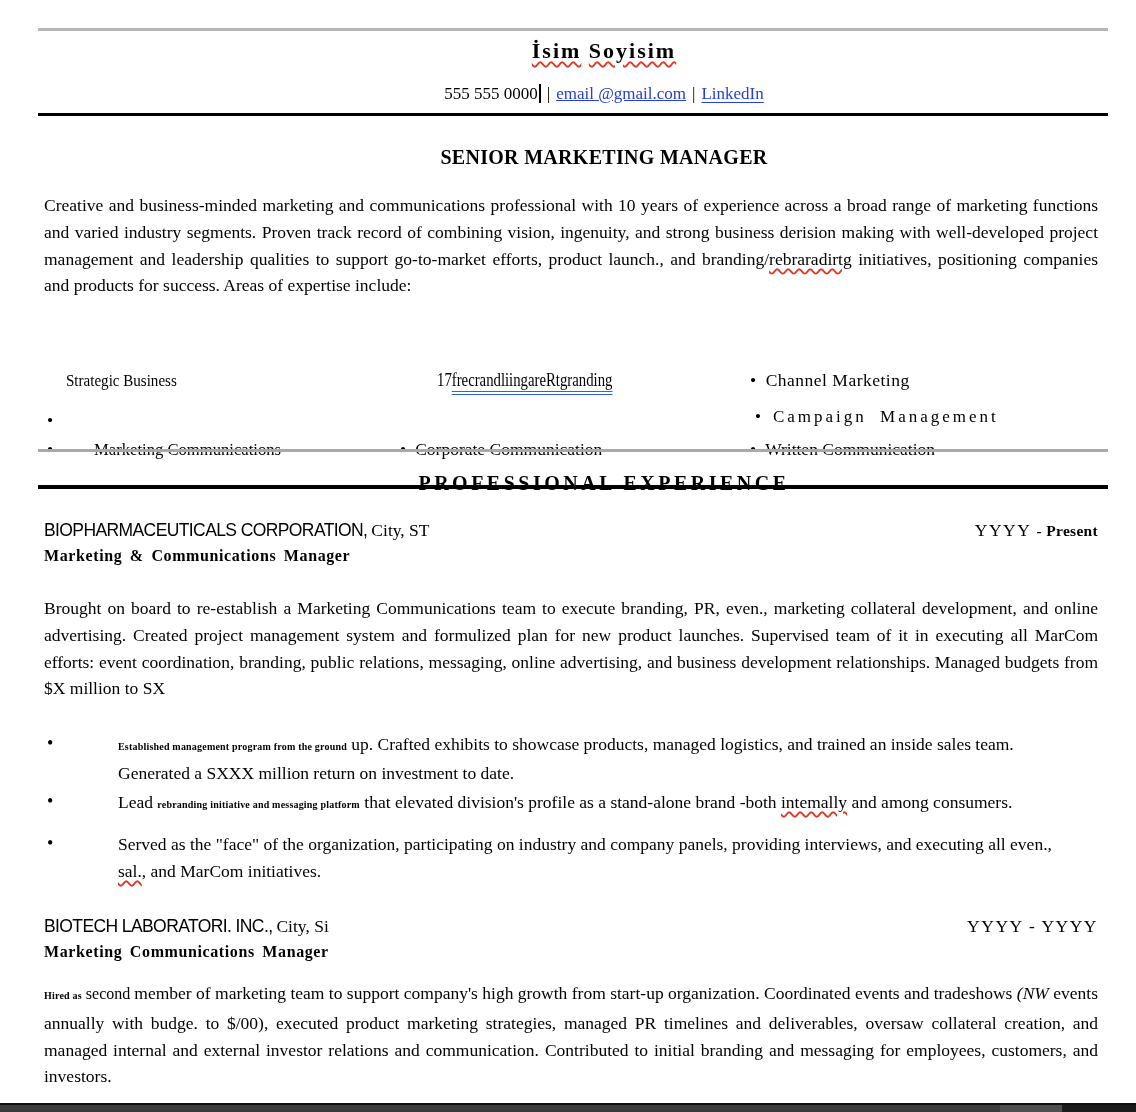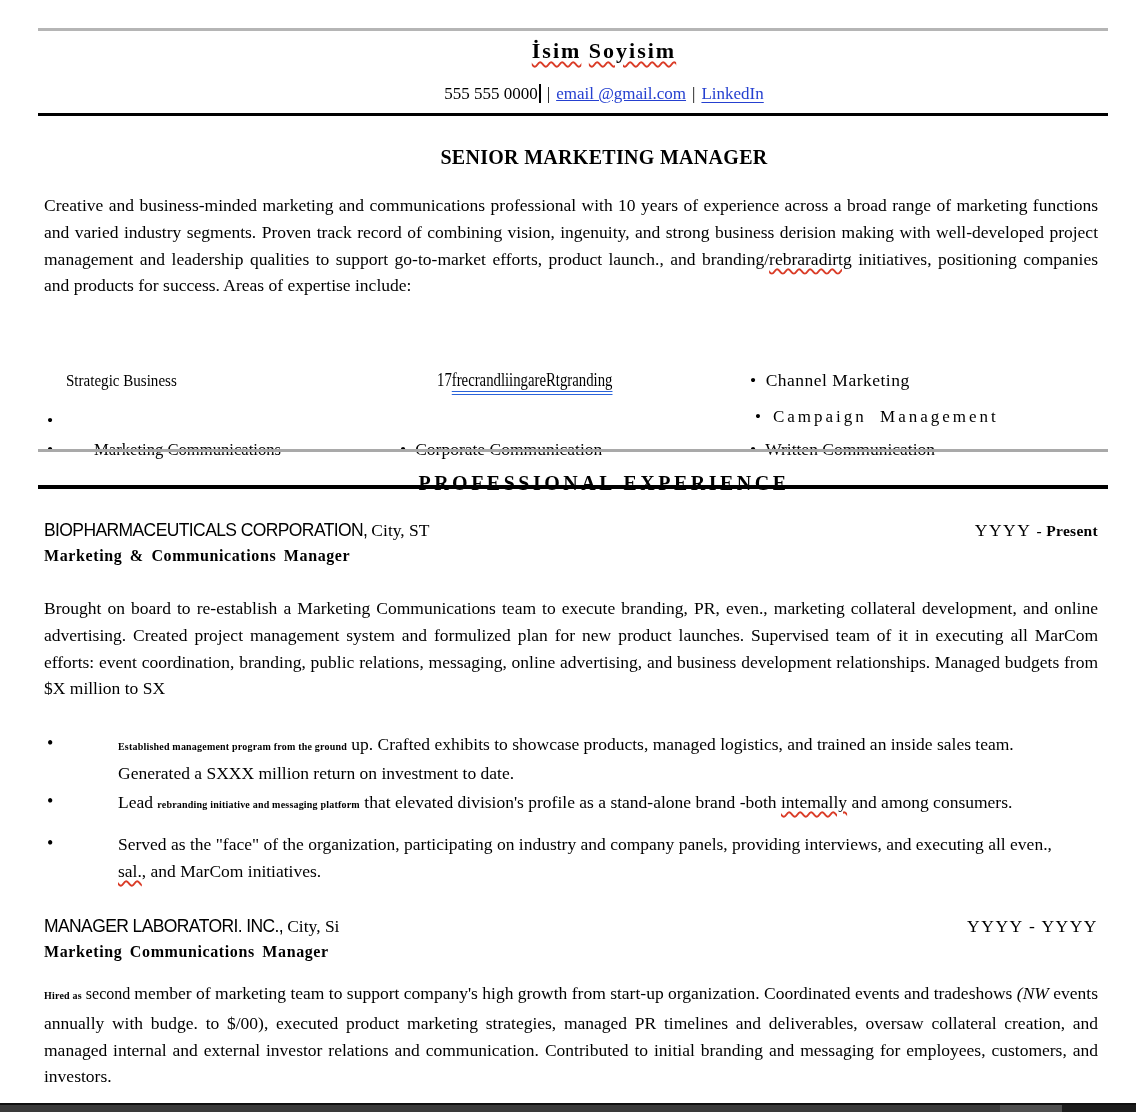--- a/index.html
+++ b/index.html
@@ -119,21 +119,21 @@
   </div>
   <div class="bullet-row" id="bullet-2">
     <span class="dot">•</span><span>Lead </span><span class="bcond">rebranding initiative and messaging platform</span><span> that elevated division's profile as a stand-alone brand -both </span><span class="sq">intemally</span><span> and among consumers.</span>
   </div>
   <div class="bullet-row" id="bullet-3">
     <span class="dot">•</span><span>Served as the "face" of the organization, participating on industry and company panels, providing interviews, and executing all even., </span><span class="sq">sal.</span><span>, and MarCom initiatives.</span>
   </div>
 </div>
 
 <div id="job2-head" class="jobhead">
-  <span><span class="company">MANAGER LABORATORI. INC.,</span><span class="loc">City, Si</span></span>
+  <span><span class="company">BIOTECH LABORATORI. INC.,</span><span class="loc">City, Si</span></span>
   <span class="dates"><span>YYYY</span> <span>- YYYY</span></span>
 </div>
 <div id="job2-title" class="jobtitle">Marketing Communications Manager</div>
 
 <p id="job2-summary" class="para"><span class="bcond">Hired as</span><span class="small"> second </span><span>member of marketing team to support company's high growth from start-up organization. Coordinated events and tradeshows </span><span class="it">(NW</span><span> events annually with budge. to $/00), executed product marketing strategies, managed PR timelines and deliverables, oversaw collateral creation, and managed internal and external investor relations and communication. Contributed to initial branding and messaging for employees, customers, and investors.</span></p>
 
 <div id="bottom-bar">
   <span class="seg-mid"></span>
   <span class="seg-right"></span>
 </div>

